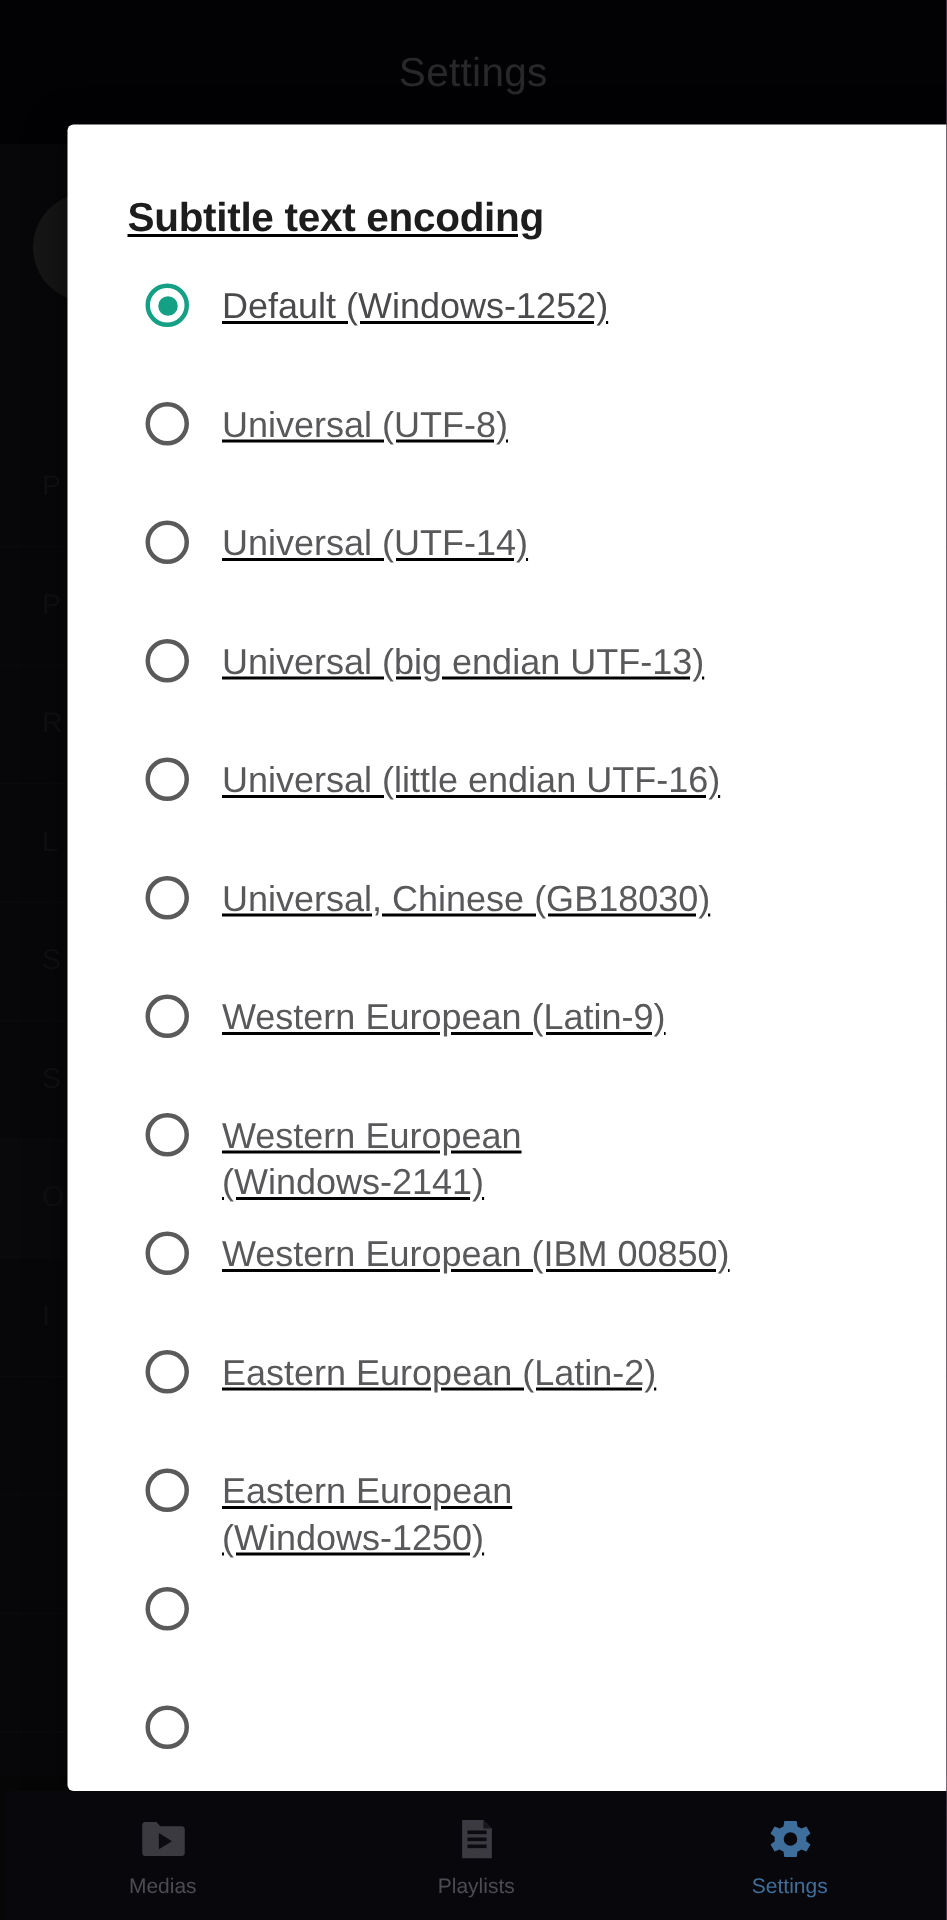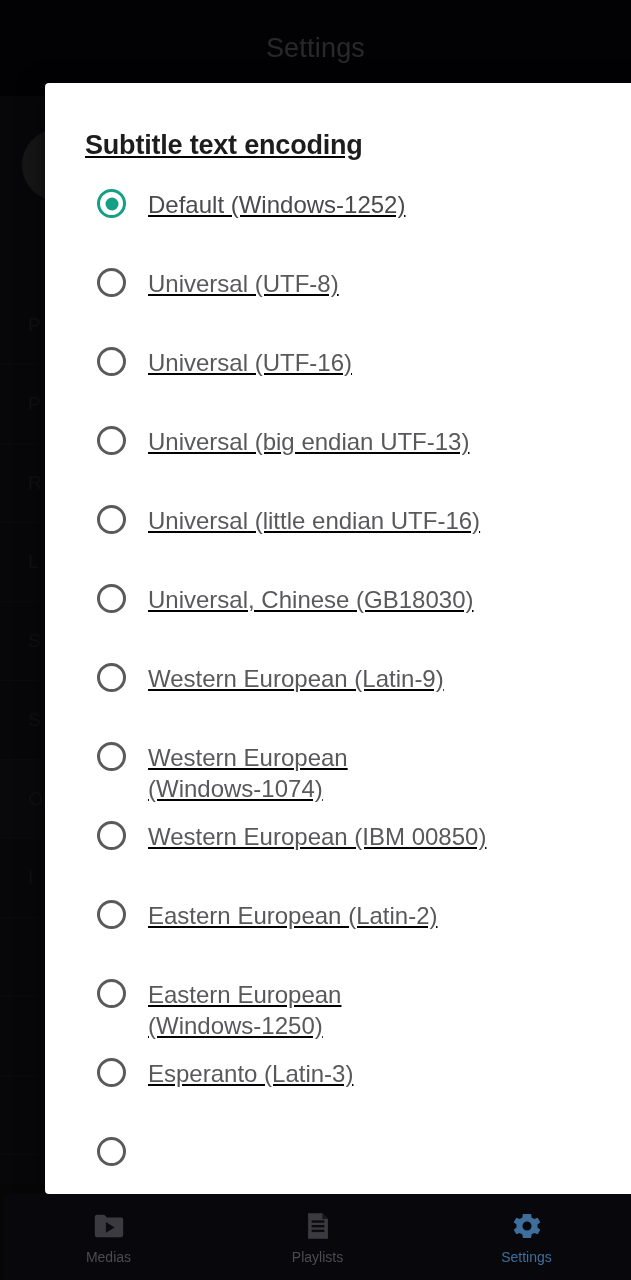--- a/index.html
+++ b/index.html
@@ -235,59 +235,58 @@
         <div class="option-row checked">
           <div class="radio checked"></div>
           <div class="option-label">Default (Windows-1252)</div>
         </div>
         <div class="option-row">
           <div class="radio"></div>
           <div class="option-label">Universal (UTF-8)</div>
         </div>
         <div class="option-row">
           <div class="radio"></div>
-          <div class="option-label">Universal (UTF-16)</div>
+          <div class="option-label">Universal (UTF-14)</div>
         </div>
         <div class="option-row">
           <div class="radio"></div>
           <div class="option-label">Universal (big endian UTF-13)</div>
         </div>
         <div class="option-row">
           <div class="radio"></div>
           <div class="option-label">Universal (little endian UTF-16)</div>
         </div>
         <div class="option-row">
           <div class="radio"></div>
           <div class="option-label">Universal, Chinese (GB18030)</div>
         </div>
         <div class="option-row">
           <div class="radio"></div>
           <div class="option-label">Western European (Latin-9)</div>
         </div>
         <div class="option-row">
           <div class="radio"></div>
           <div class="option-label">Western European
-(Windows-1074)</div>
+(Windows-2141)</div>
         </div>
         <div class="option-row">
           <div class="radio"></div>
           <div class="option-label">Western European (IBM 00850)</div>
         </div>
         <div class="option-row">
           <div class="radio"></div>
           <div class="option-label">Eastern European (Latin-2)</div>
         </div>
         <div class="option-row">
           <div class="radio"></div>
           <div class="option-label">Eastern European
 (Windows-1250)</div>
         </div>
         <div class="option-row">
           <div class="radio"></div>
-          <div class="option-label">Esperanto (Latin-3)</div>
         </div>
         <div class="option-row partial">
           <div class="radio"></div>
           <div class="option-label"></div>
         </div>
       </div>
   </div>
 
   <div id="bottom-nav">
 

